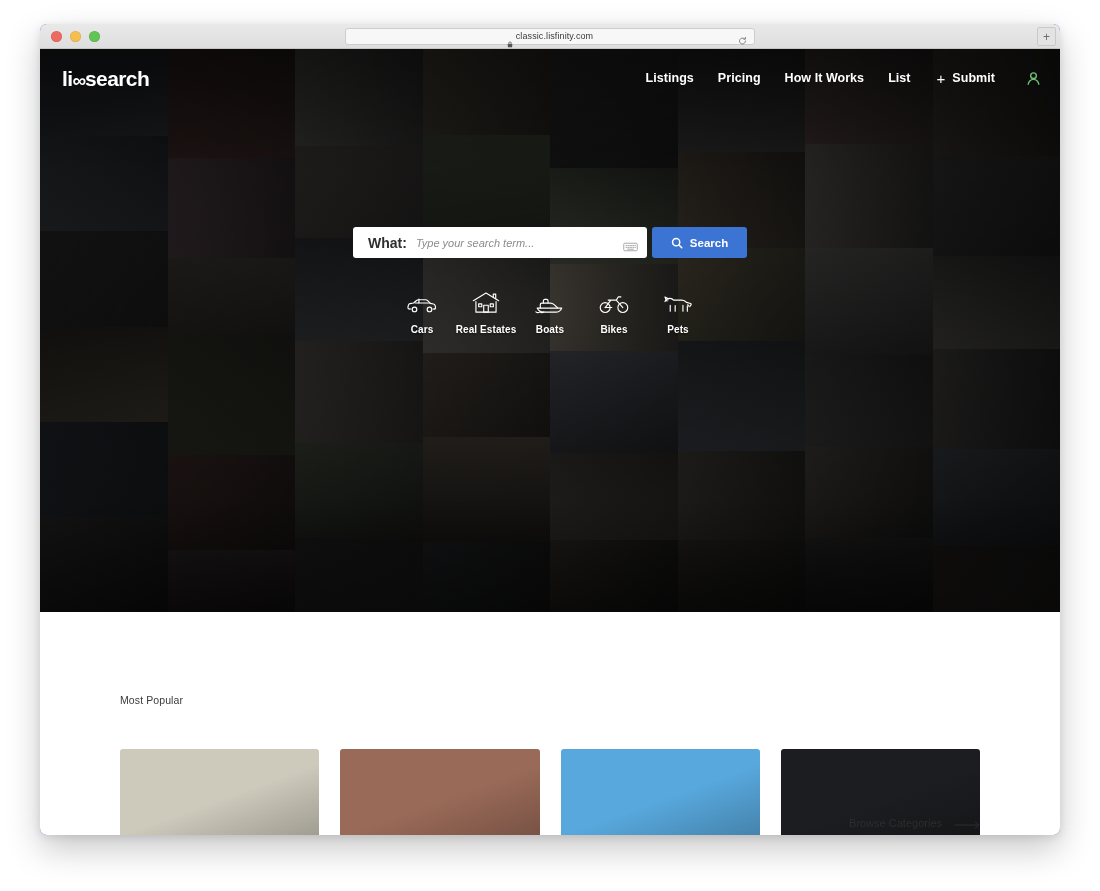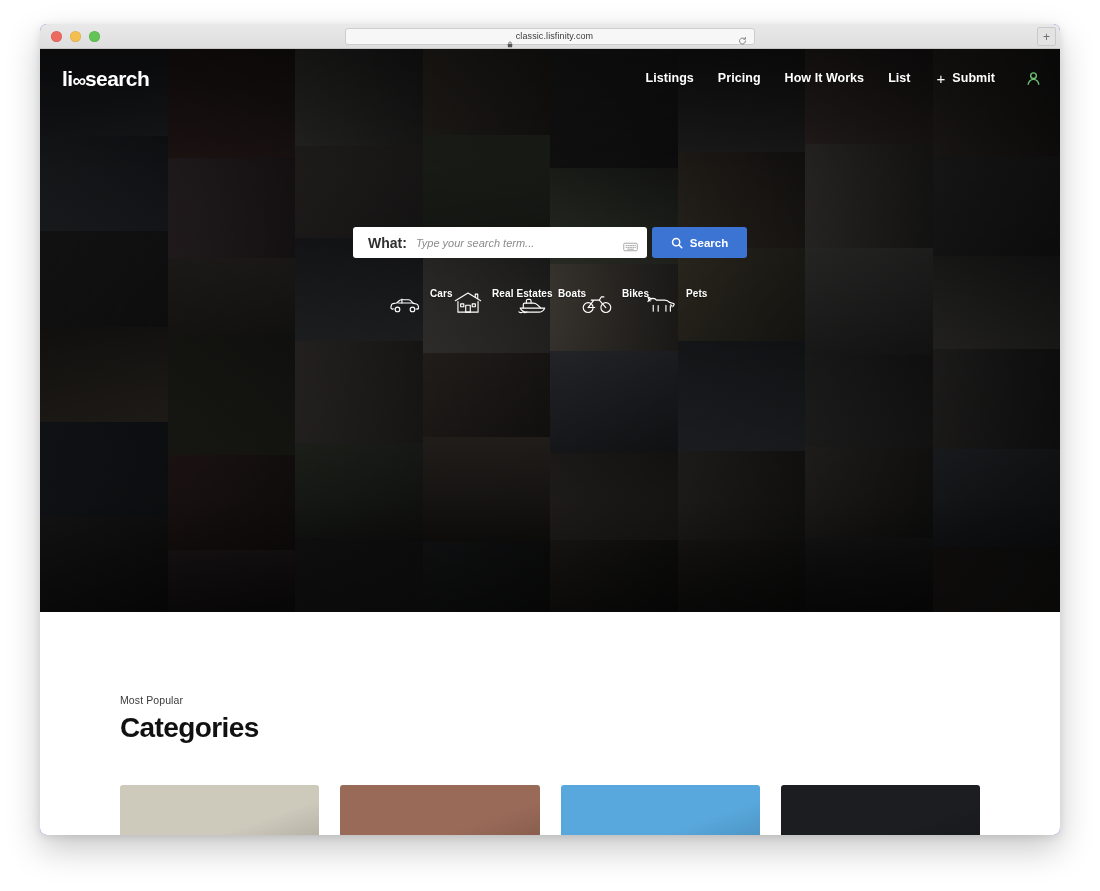--- a/index.html
+++ b/index.html
@@ -263,21 +263,22 @@
   
   .cats {
     display: flex;
     justify-content: center;
     gap: 0;
     margin-top: 30px;
   }
   .cat {
     width: 64px;
     display: flex;
-    flex-direction: row;
+    flex-direction: column;
+    align-items: center;
     gap: 10px;
     cursor: pointer;
   }
   .cat-icon {
     height: 26px;
     display: flex; align-items: flex-end; justify-content: center;
     color: #ffffff;
   }
   .cat-icon svg { display: block; }
   .cat-label {
@@ -560,21 +561,20 @@
           <span class="cat-label">Pets</span>
         </div>
 
       </div>
     </div>
   </div>
 
   <div class="section">
     <div class="container">
       <div class="sec-eyebrow">Most Popular</div>
-      <div class="sec-title">Categories</div>
 
       <div class="browse-link">
         <span>Browse Categories</span>
         <span class="arrow-icon">
           <svg viewBox="0 0 26 8" width="26" height="8" fill="none" stroke="currentColor" stroke-width="1" stroke-linecap="round" stroke-linejoin="round">
             <path d="M0.5 4h24M21.2 1 24.8 4l-3.6 3"></path>
           </svg>
         </span>
       </div>
 

